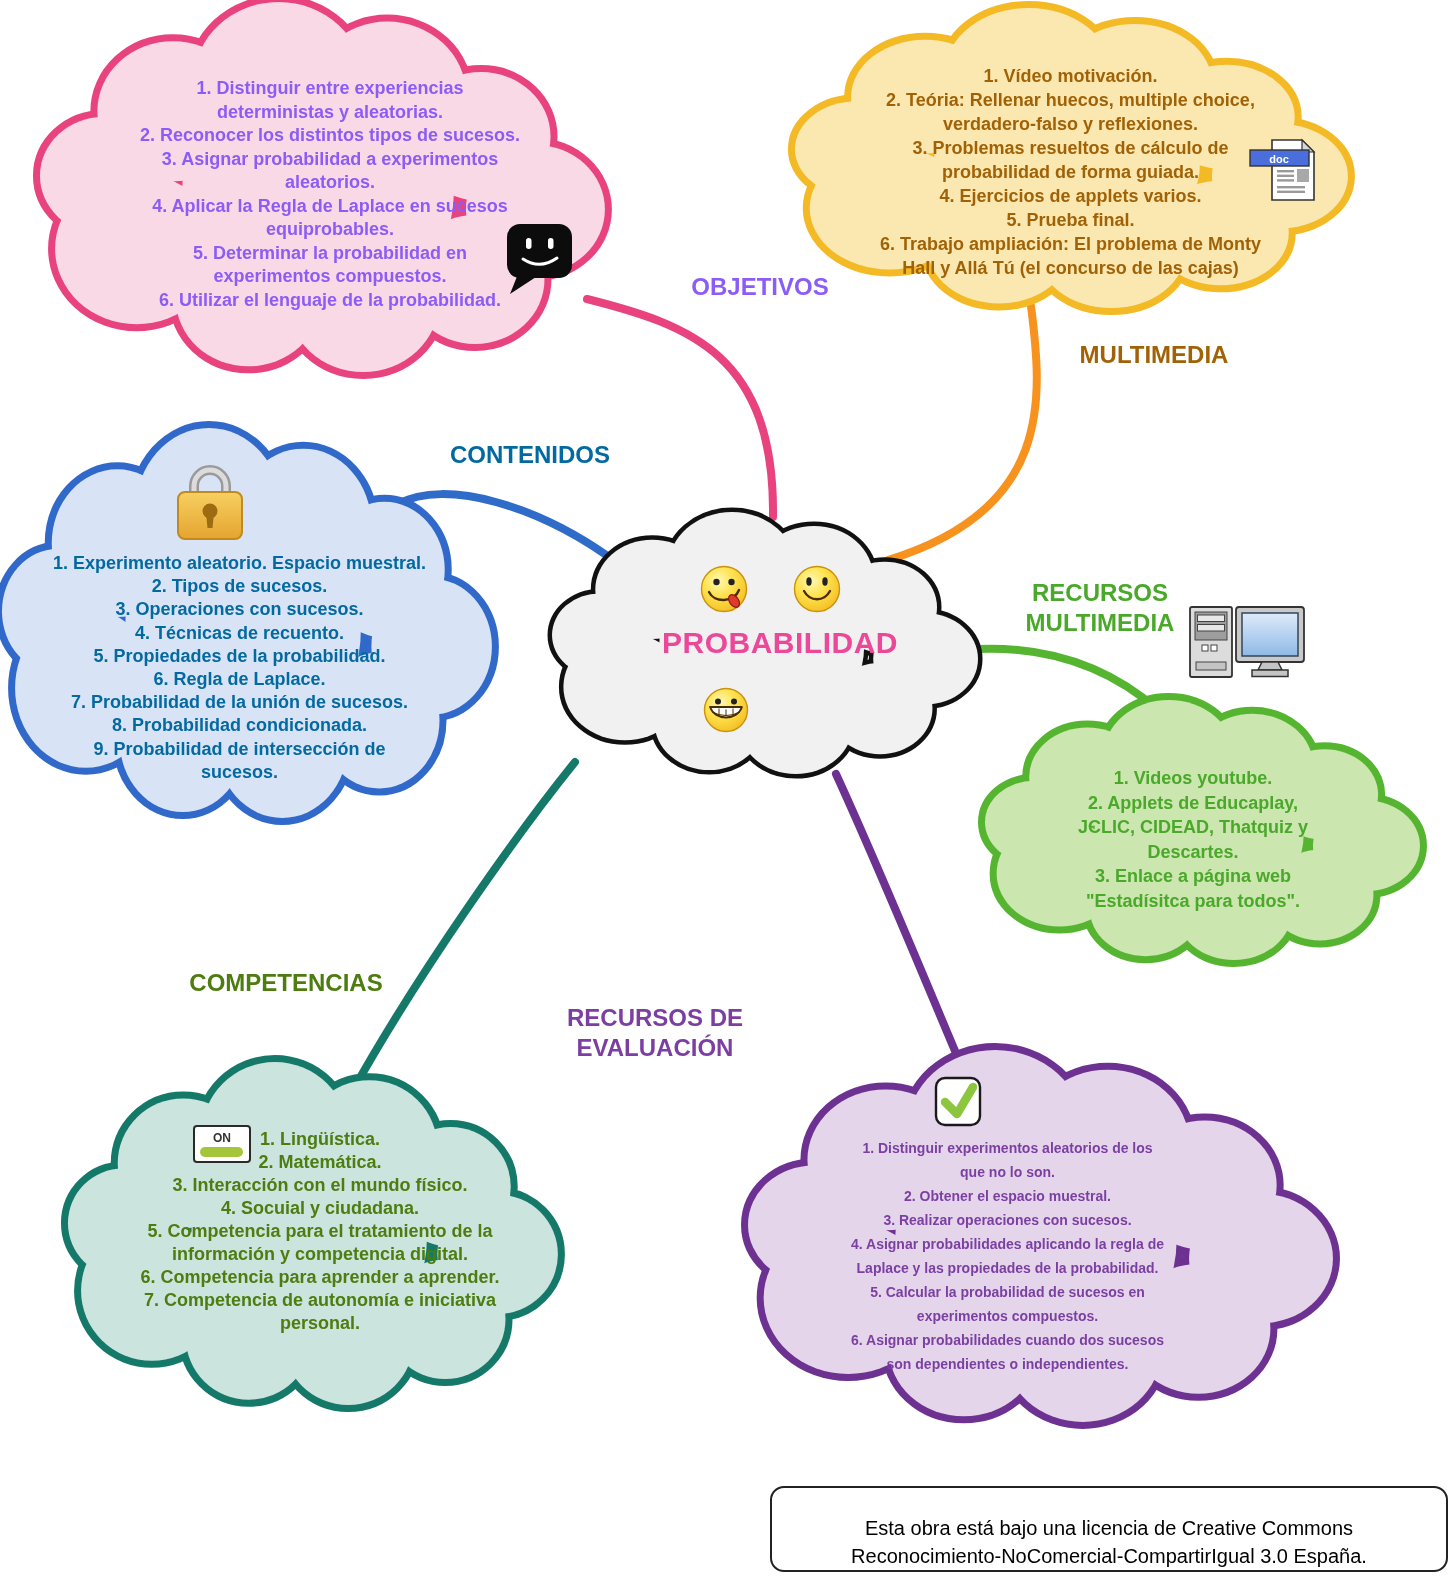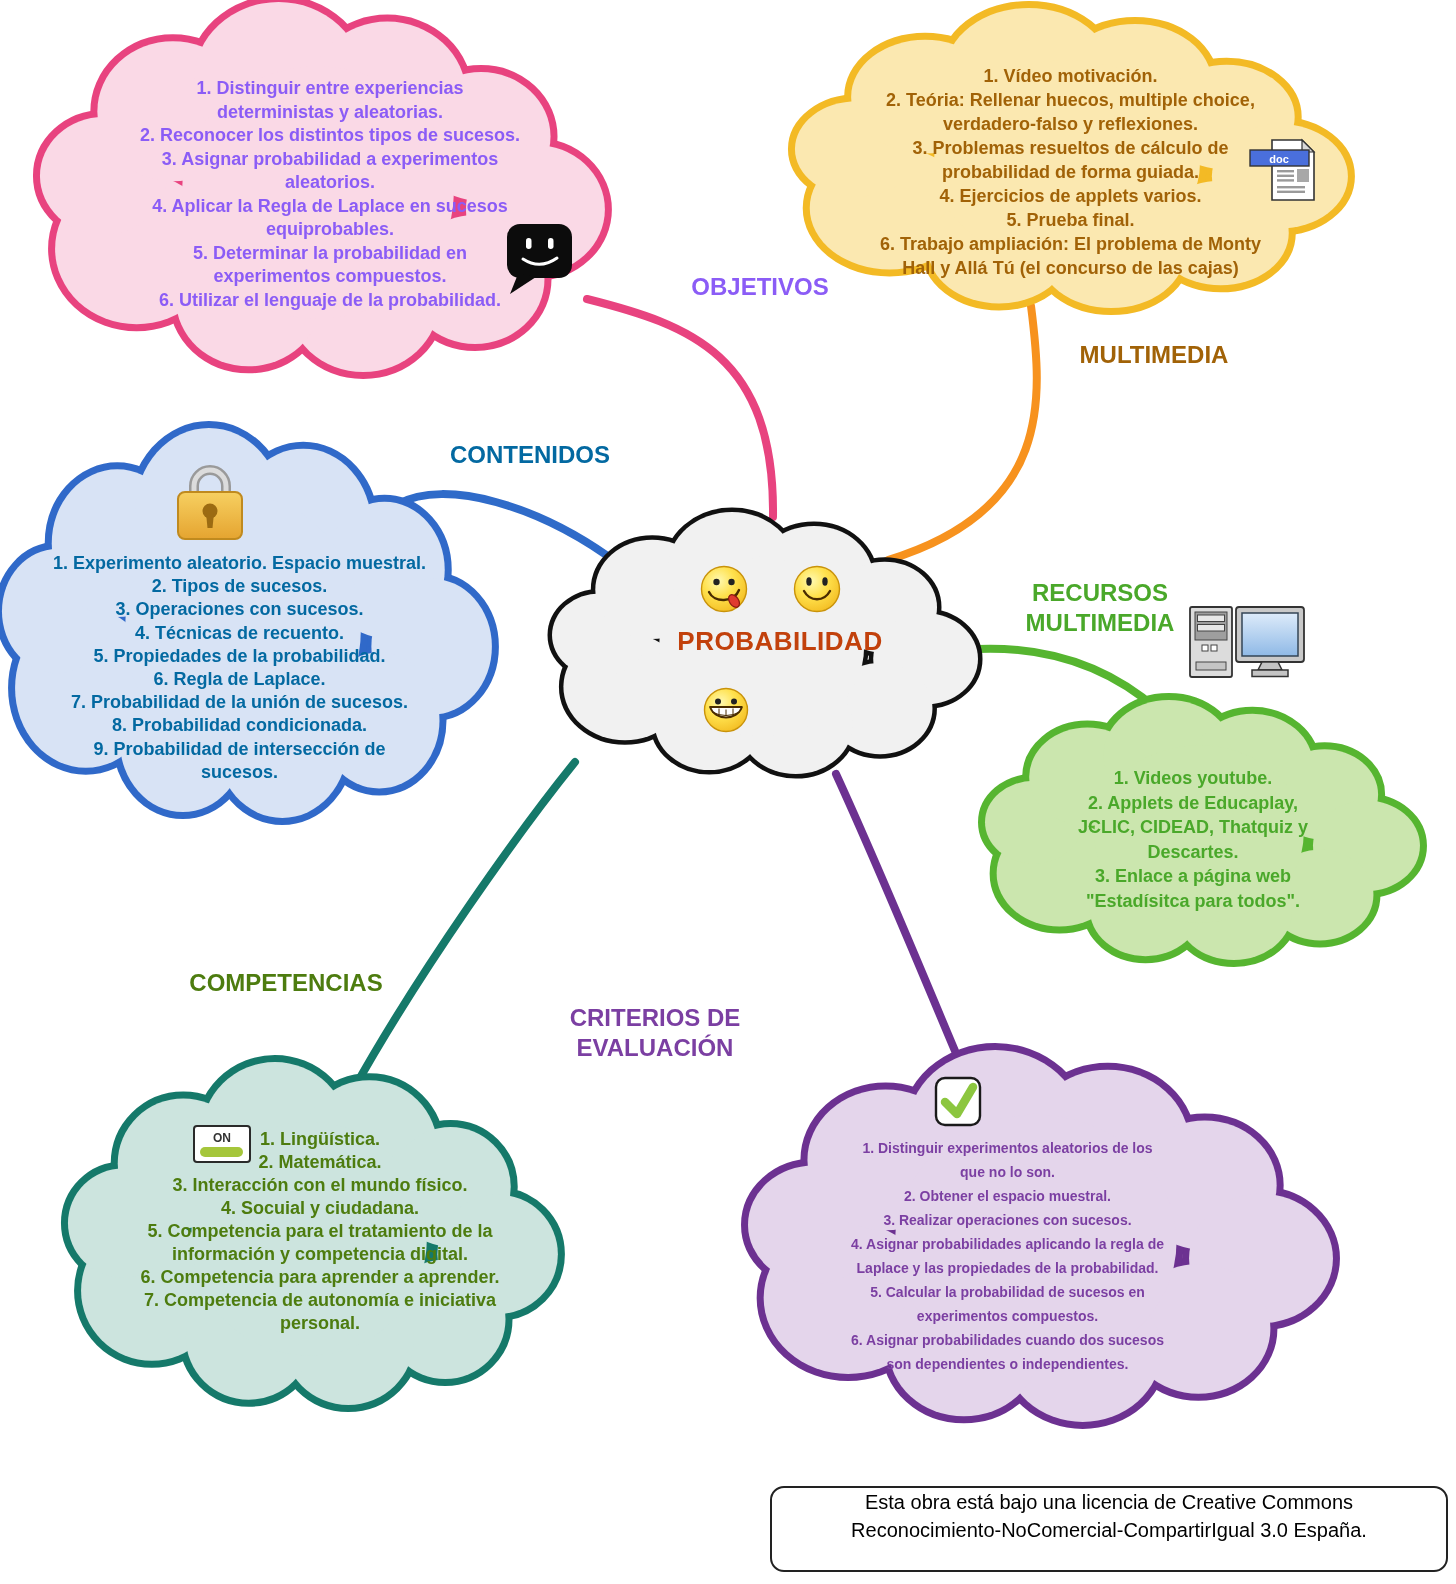--- a/index.html
+++ b/index.html
@@ -21,24 +21,24 @@
   .k-objetivos{stroke:#E8437F;} .k-actividades{stroke:#F7921E;} .k-contenidos{stroke:#2F6BC9;}
   .k-recursos{stroke:#56B530;}  .k-competencias{stroke:#15796A;} .k-criterios{stroke:#6C3191;}
 
   .txt{position:absolute;font-weight:bold;text-align:center;white-space:pre-line;}
   .body-txt{font-size:18px;line-height:23.5px;}
   .t-objetivos{color:#8b5cf6;} .t-actividades{color:#a16207;} .t-contenidos{color:#0369a1;}
   .t-recursos{color:#4AA82A;}  .t-competencias{color:#4d7c0f;} .t-criterios{color:#7B3FA2;}
 
   .label{position:absolute;font-weight:bold;font-size:24px;transform:translateX(-50%);
          text-align:center;white-space:pre-line;line-height:30px;}
-  .title{position:absolute;font-weight:bold;font-size:26px;color:#c2410c;text-align:center;
+  .title{position:absolute;font-weight:bold;font-size:30px;color:#ec4899;text-align:center;
          letter-spacing:0.5px;}
   .license{position:absolute;left:770px;top:1486px;width:678px;height:86px;border:2.5px solid #222;
-           border-radius:14px;box-sizing:border-box;display:flex;align-items:flex-start;justify-content:center;}
+           border-radius:14px;box-sizing:border-box;display:flex;align-items:flex-end;justify-content:center;}
   .license-text{font-size:20px;line-height:28px;color:#000;text-align:center;white-space:pre-line;
                 font-weight:normal;}
 </style>
 </head>
 <body>
 
 <div class="stage">
 
   <svg width="1456" height="1584" viewBox="0 0 1456 1584">
     <defs>
@@ -184,21 +184,21 @@
       <path d="M719,708.5 L719,714.5 M726,709.5 L726,716 M733,708.5 L733,714.5" stroke="#4a2c00" stroke-width="1" fill="none"></path>
     </g>
   </svg>
 
   <div class="label t-objetivos" style="left:736px;top:272px;margin-left:24px;">OBJETIVOS</div>
   <div class="label t-actividades" style="left:1154px;top:340px;">MULTIMEDIA</div>
   <div class="label t-contenidos" style="left:530px;top:440px;">CONTENIDOS</div>
   <div class="label t-recursos" style="left:1100px;top:578px;">RECURSOS
 MULTIMEDIA</div>
   <div class="label t-competencias" style="left:286px;top:968px;">COMPETENCIAS</div>
-  <div class="label t-criterios" style="left:655px;top:1003px;">CRITERIOS DE
+  <div class="label t-criterios" style="left:655px;top:1003px;">RECURSOS DE
 EVALUACIÓN</div>
 
   <div class="title" style="left:570px;top:626px;width:420px;">PROBABILIDAD</div>
 
   <div class="txt body-txt t-objetivos" style="left:90px;top:77px;width:480px;">1. Distinguir entre experiencias
 deterministas y aleatorias.
 2. Reconocer los distintos tipos de sucesos.
 3. Asignar probabilidad a experimentos
 aleatorios.
 4. Aplicar la Regla de Laplace en sucesos

